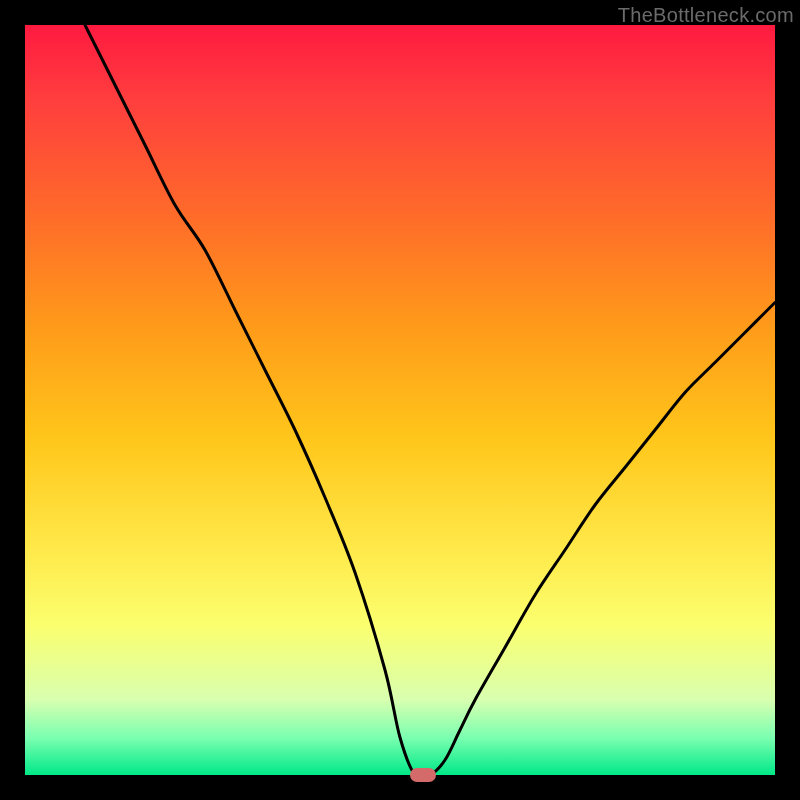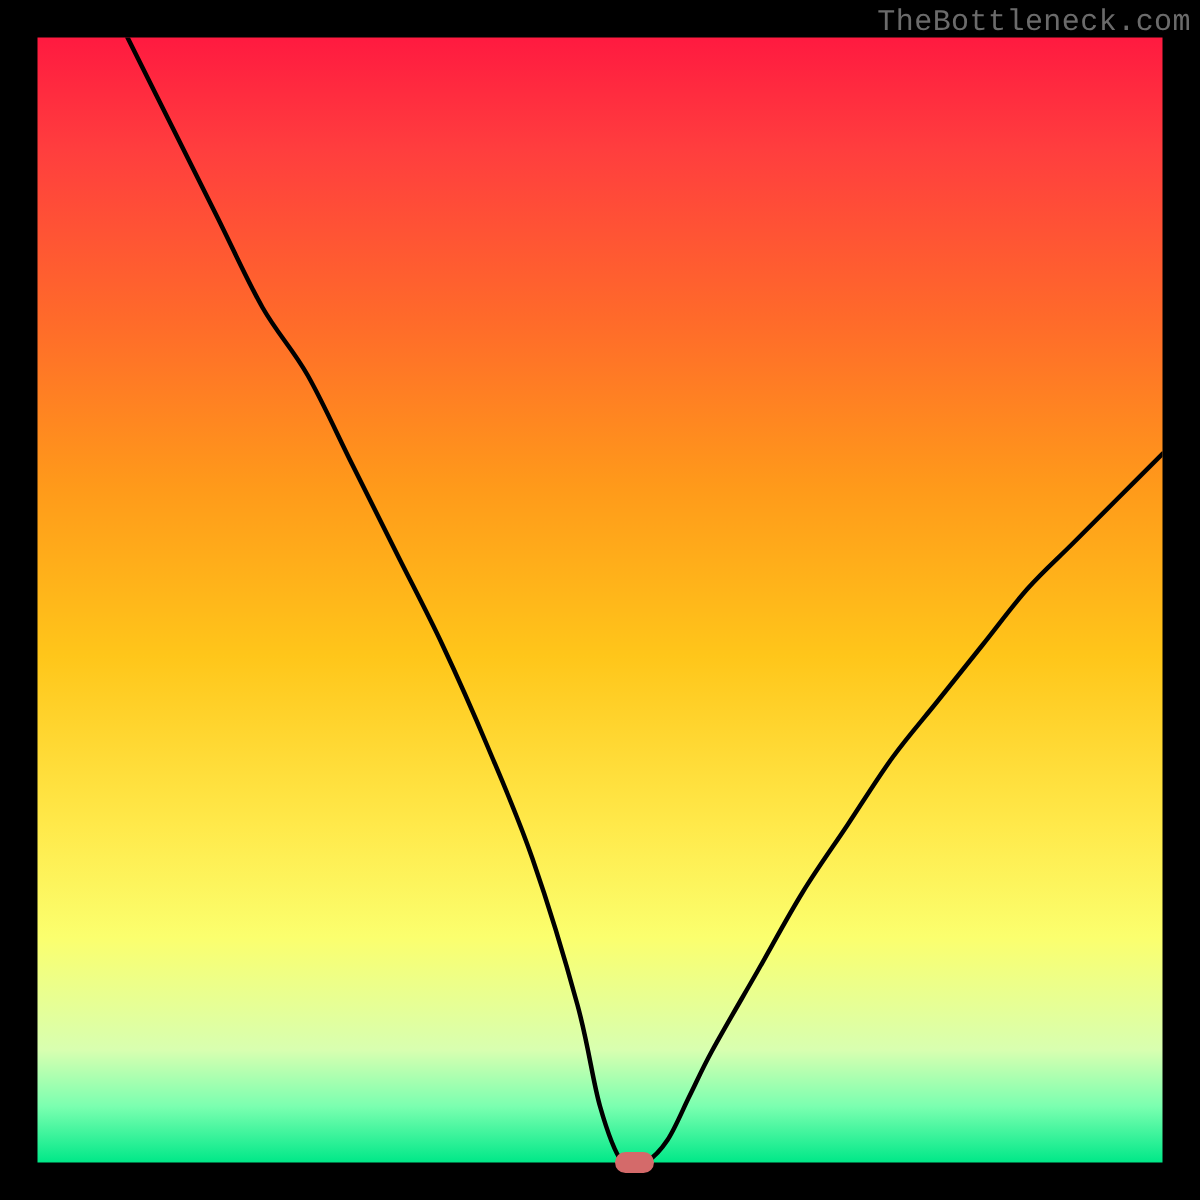--- a/index.html
+++ b/index.html
@@ -10,21 +10,20 @@
     background: #000;
     position: relative;
     font-family: Arial, Helvetica, sans-serif;
   }
   .chart-frame {
     position: absolute;
     top: 0;
     left: 0;
     width: 800px;
     height: 602px;
-    font-family: Liberation Mono, monospace;
   }
   .plot-area {
     position: absolute;
     top: 25px;
     left: 25px;
     width: 750px;
     height: 750px;
     background: linear-gradient(to bottom,
       #ff1a40 0%,
       #ff3e3e 10%,

